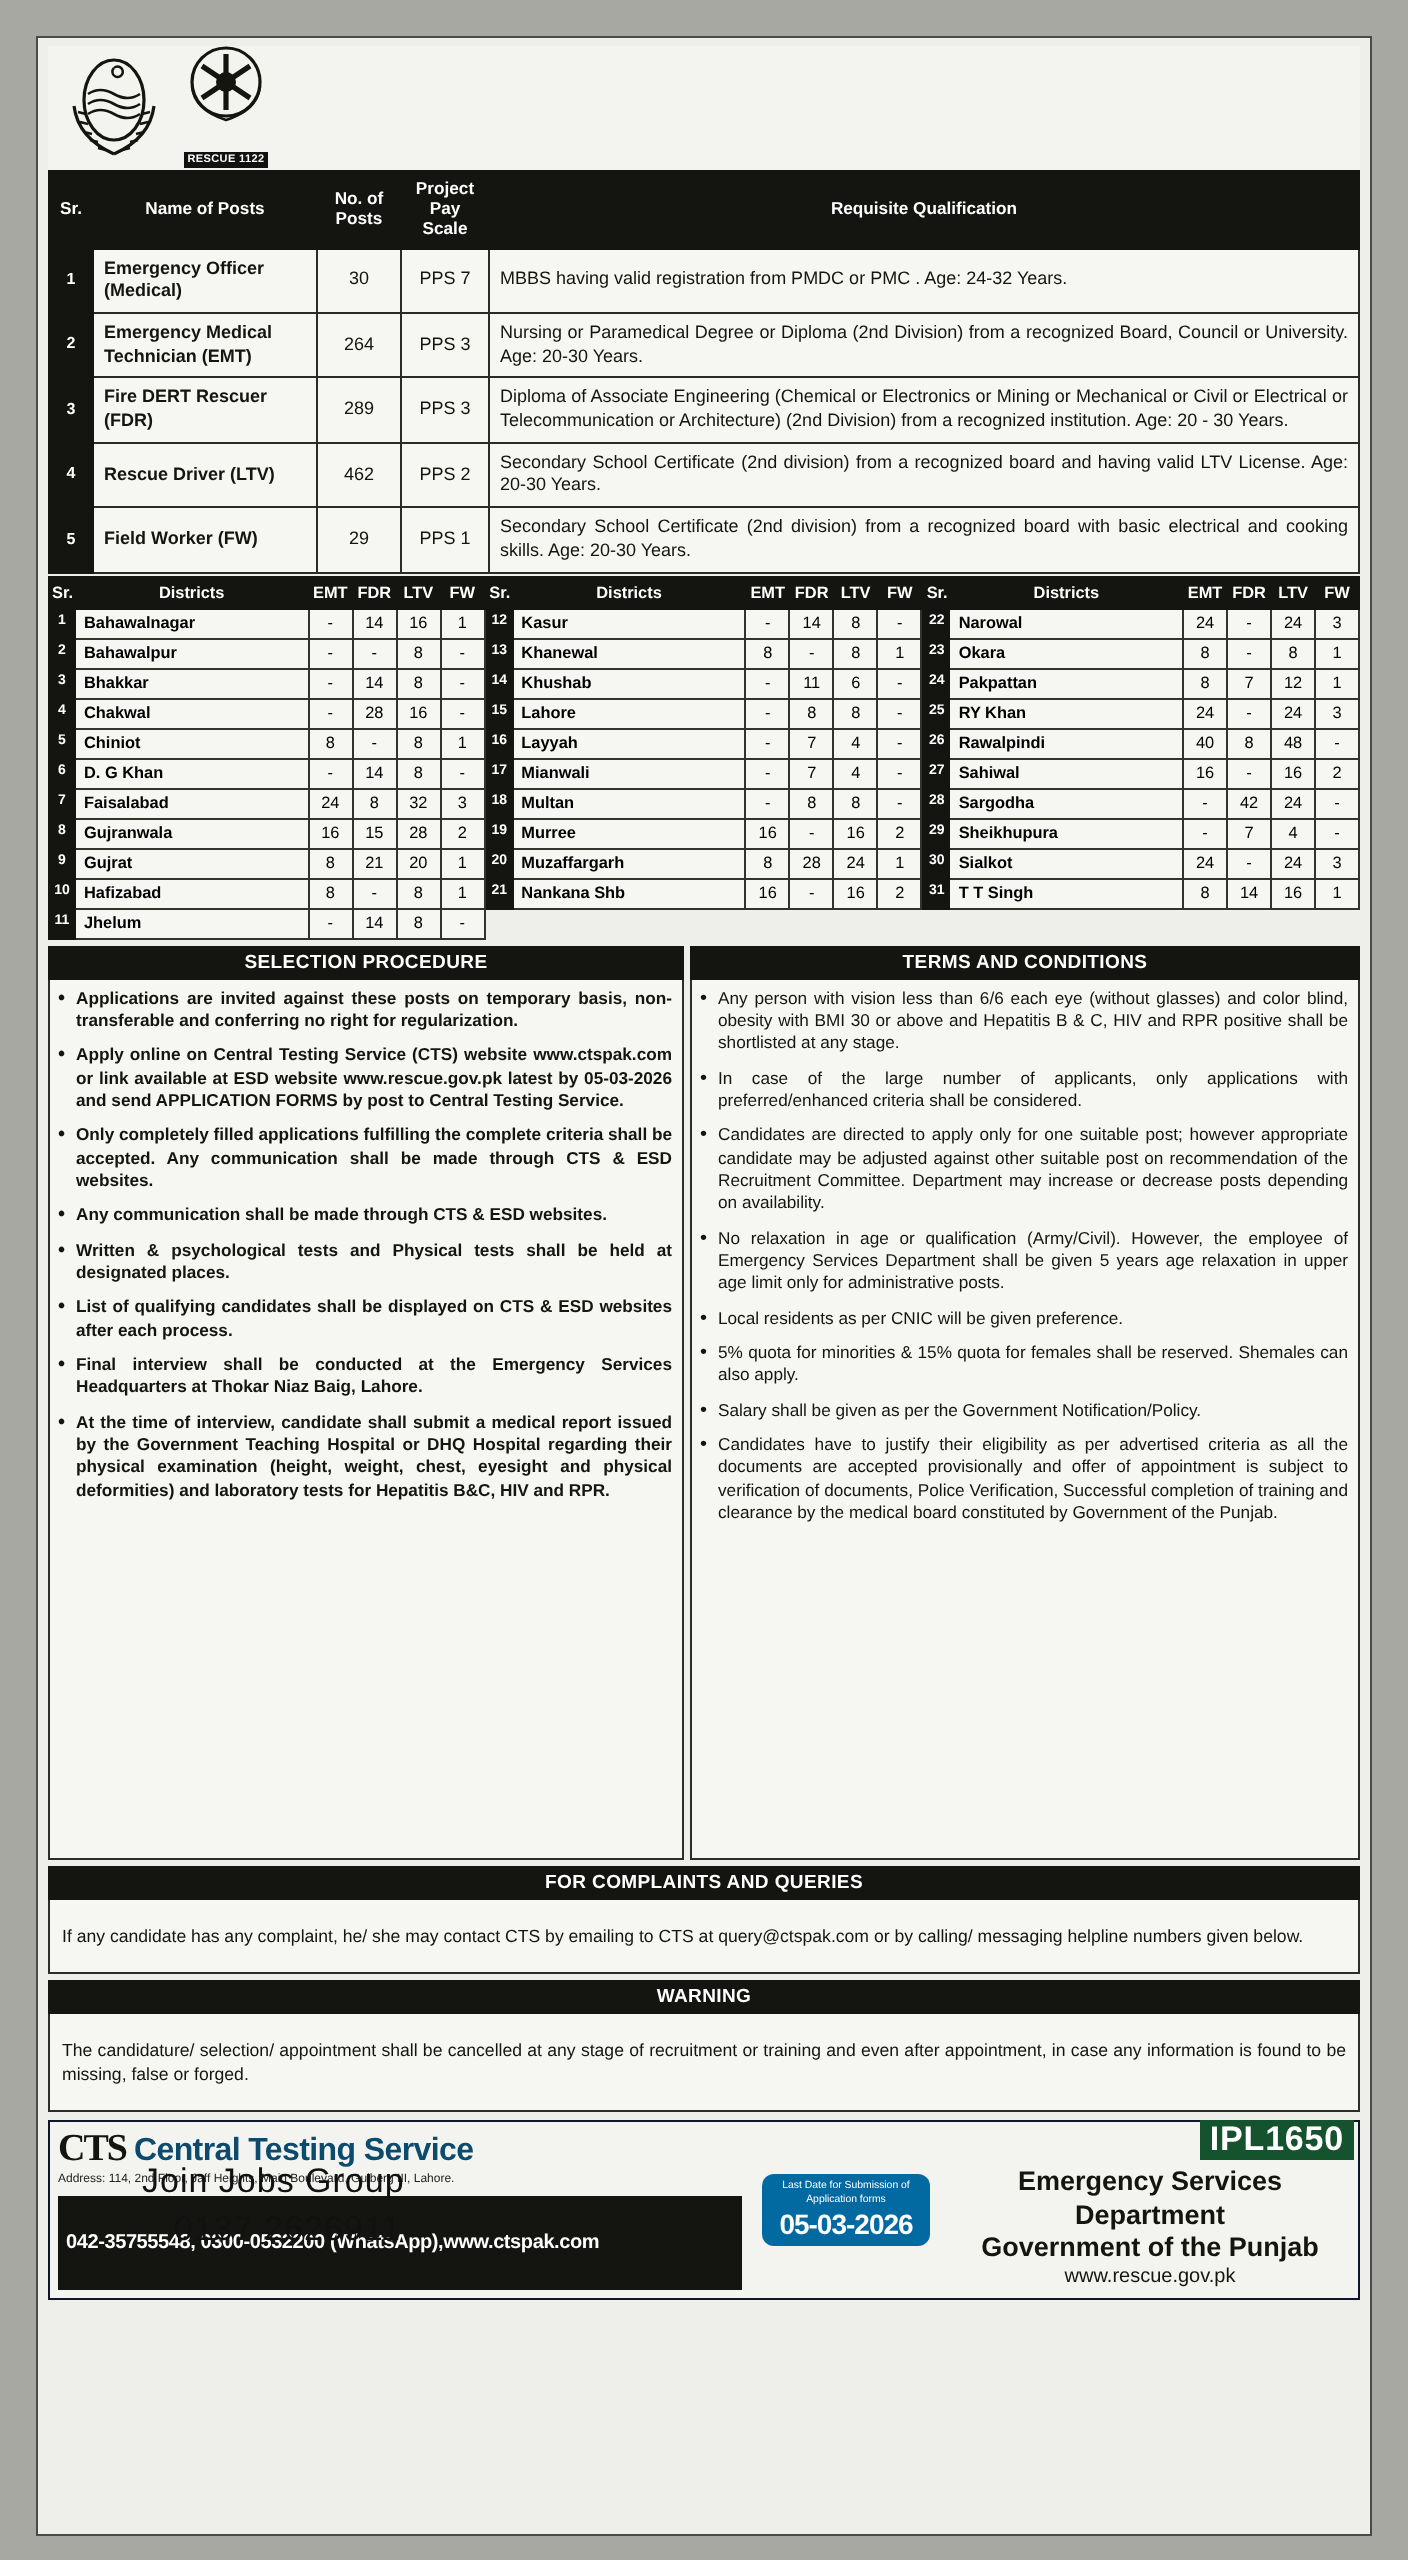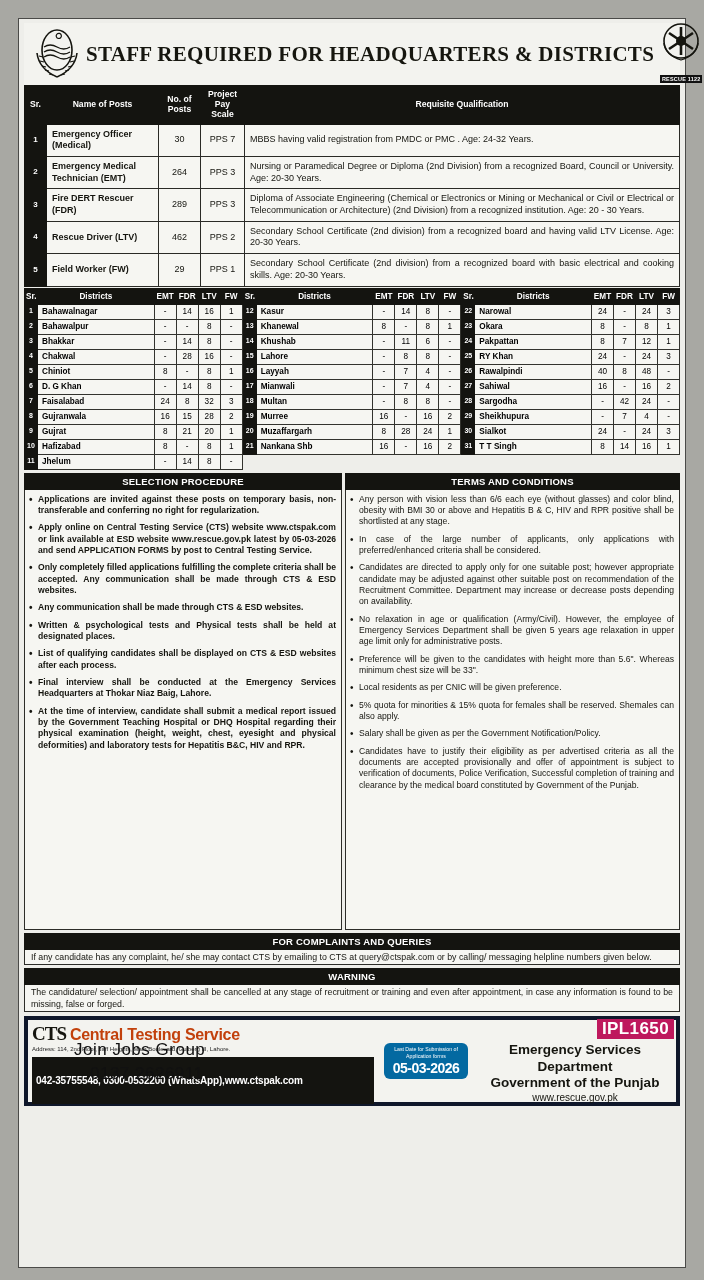--- a/index.html
+++ b/index.html
@@ -136,41 +136,41 @@
     position: absolute; left: 0; top: -1px;
     font-size: 10px;
   }
   .col-left ul.bullets li { font-weight: bold; }
 
   
   .full-sec { margin-top: 3px; }
   .full-sec .sec-body-flat {
     border: 1px solid #2c2c28; border-top: none;
     background: #f6f6f2;
-    padding: 1px 6px; font-size: 8.8px;
+    padding: 12px 6px; font-size: 8.8px;
     line-height: 1.4; text-align: justify;
     color: #15150f;
   }
 
   
   .footer {
     margin-top: 4px;
-    border: 4px solid #0f172a;
+    border: 1px solid #0f172a;
     background: #f3f3ef;
     display: flex; align-items: stretch;
     height: 90px; position: relative;
   }
   .foot-left { flex: 0 0 350px; padding: 3px 4px; position: relative; }
   .cts-line { display: flex; align-items: baseline; gap: 4px; }
   .cts-logo {
     font-size: 19px; font-weight: bold;
     font-family: "Liberation Serif", serif;
     letter-spacing: -1px; color: #15150f;
   }
-  .cts-name { font-size: 16px; font-weight: bold; color: #c2410c; letter-spacing: -0.3px; }
+  .cts-name { font-size: 16px; font-weight: bold; color: #0c4a6e; letter-spacing: -0.3px; }
   .cts-addr { font-size: 6px; color: #222; margin-top: 1px; line-height: 1.25; }
   .cts-bar {
     background: #141410; color: #fff;
     font-size: 10px; font-weight: bold;
     padding: 18px 4px; margin-top: 3px;
     letter-spacing: -0.2px; white-space: nowrap;
   }
   .overlay-join {
     position: absolute; left: 46px; top: 20px;
     font-size: 17px; color: #111; font-weight: normal;
@@ -185,21 +185,21 @@
   .lastdate-box {
     background: #0369a1; color: #fff;
     border-radius: 6px; text-align: center;
     padding: 3px 4px; width: 84px;
   }
   .lastdate-box .lbl { font-size: 5.2px; line-height: 1.25; }
   .lastdate-box .dt { font-size: 14px; font-weight: bold; letter-spacing: -0.5px; margin-top: 1px; }
   .foot-right { flex: 1 1 auto; text-align: center; padding-top: 2px; position: relative; }
   .ipl {
     position: absolute; right: 2px; top: -1px;
-    background: #be185d; color: #fff;
+    background: #14532d; color: #fff;
     font-size: 17px; font-weight: bold;
     padding: 0 5px; letter-spacing: 0.4px;
   }
   .esd-1 { font-size: 13.5px; font-weight: bold; color: #15150f; margin-top: 20px; line-height: 1.2; }
   .esd-2 { font-size: 13.5px; font-weight: bold; color: #15150f; line-height: 1.2; }
   .esd-3 { font-size: 10px; color: #15150f; margin-top: 1px; }
 </style>
 </head>
 <body>
 
@@ -213,21 +213,20 @@
           <path d="M29 9 a2.6 2.6 0 1 1 -0.1 0.1" fill="none" stroke="#15150f" stroke-width="1.2"></path>
           <path d="M16 22 q6 -4 13 0 q7 4 13 0" fill="none" stroke="#15150f" stroke-width="1.3"></path>
           <path d="M16 27 q6 -4 13 0 q7 4 13 0" fill="none" stroke="#15150f" stroke-width="1.3"></path>
           <path d="M16 32 q6 -4 13 0 q7 4 13 0" fill="none" stroke="#15150f" stroke-width="1.3"></path>
           <path d="M9 28 q2 16 20 24" fill="none" stroke="#15150f" stroke-width="1.6"></path>
           <path d="M49 28 q-2 16 -20 24" fill="none" stroke="#15150f" stroke-width="1.6"></path>
           <path d="M11 31 l4 1 M12 36 l4 1 M14 41 l4 1 M17 45 l4 1 M21 49 l4 1" stroke="#15150f" stroke-width="1.2"></path>
           <path d="M47 31 l-4 1 M46 36 l-4 1 M44 41 l-4 1 M41 45 l-4 1 M37 49 l-4 1" stroke="#15150f" stroke-width="1.2"></path>
         </svg>
       </div>
-      <div class="hdr-title">STAFF REQUIRED FOR HEADQUARTERS &amp; DISTRICTS</div>
       <div class="rescue-logo">
         <svg width="46" height="40" viewBox="0 0 46 40">
           <ellipse cx="23" cy="18" rx="17" ry="17" fill="none" stroke="#15150f" stroke-width="1.6"></ellipse>
           <path d="M23 4 L23 32 M11 10 L35 26 M35 10 L11 26" stroke="#15150f" stroke-width="2.6"></path>
           <circle cx="23" cy="18" r="5" fill="#15150f"></circle>
           <path d="M6 20 q1 12 17 17 q16 -5 17 -17" fill="none" stroke="#15150f" stroke-width="1.3"></path>
         </svg>
         <div class="badge-txt">RESCUE 1122</div>
       </div>
     </div>
@@ -604,21 +603,20 @@
         </div>
       </div>
       <div class="col-right">
         <div class="sec-head">TERMS AND CONDITIONS</div>
         <div class="sec-body">
           <ul class="bullets" id="terms-list">
               <li>Any person with vision less than 6/6 each eye (without glasses) and color blind, obesity with BMI 30 or above and Hepatitis B &amp; C, HIV and RPR positive shall be shortlisted at any stage.</li>
               <li>In case of the large number of applicants, only applications with preferred/enhanced criteria shall be considered.</li>
               <li>Candidates are directed to apply only for one suitable post; however appropriate candidate may be adjusted against other suitable post on recommendation of the Recruitment Committee. Department may increase or decrease posts depending on availability.</li>
               <li>No relaxation in age or qualification (Army/Civil). However, the employee of Emergency Services Department shall be given 5 years age relaxation in upper age limit only for administrative posts.</li>
-              <li>Preference will be given to the candidates with height more than 5.6". Whereas minimum chest size will be 33".</li>
               <li>Local residents as per CNIC will be given preference.</li>
               <li>5% quota for minorities &amp; 15% quota for females shall be reserved. Shemales can also apply.</li>
               <li>Salary shall be given as per the Government Notification/Policy.</li>
               <li>Candidates have to justify their eligibility as per advertised criteria as all the documents are accepted provisionally and offer of appointment is subject to verification of documents, Police Verification, Successful completion of training and clearance by the medical board constituted by Government of the Punjab.</li>
             </ul>
         </div>
       </div>
     </div>
 
     <div class="full-sec">

